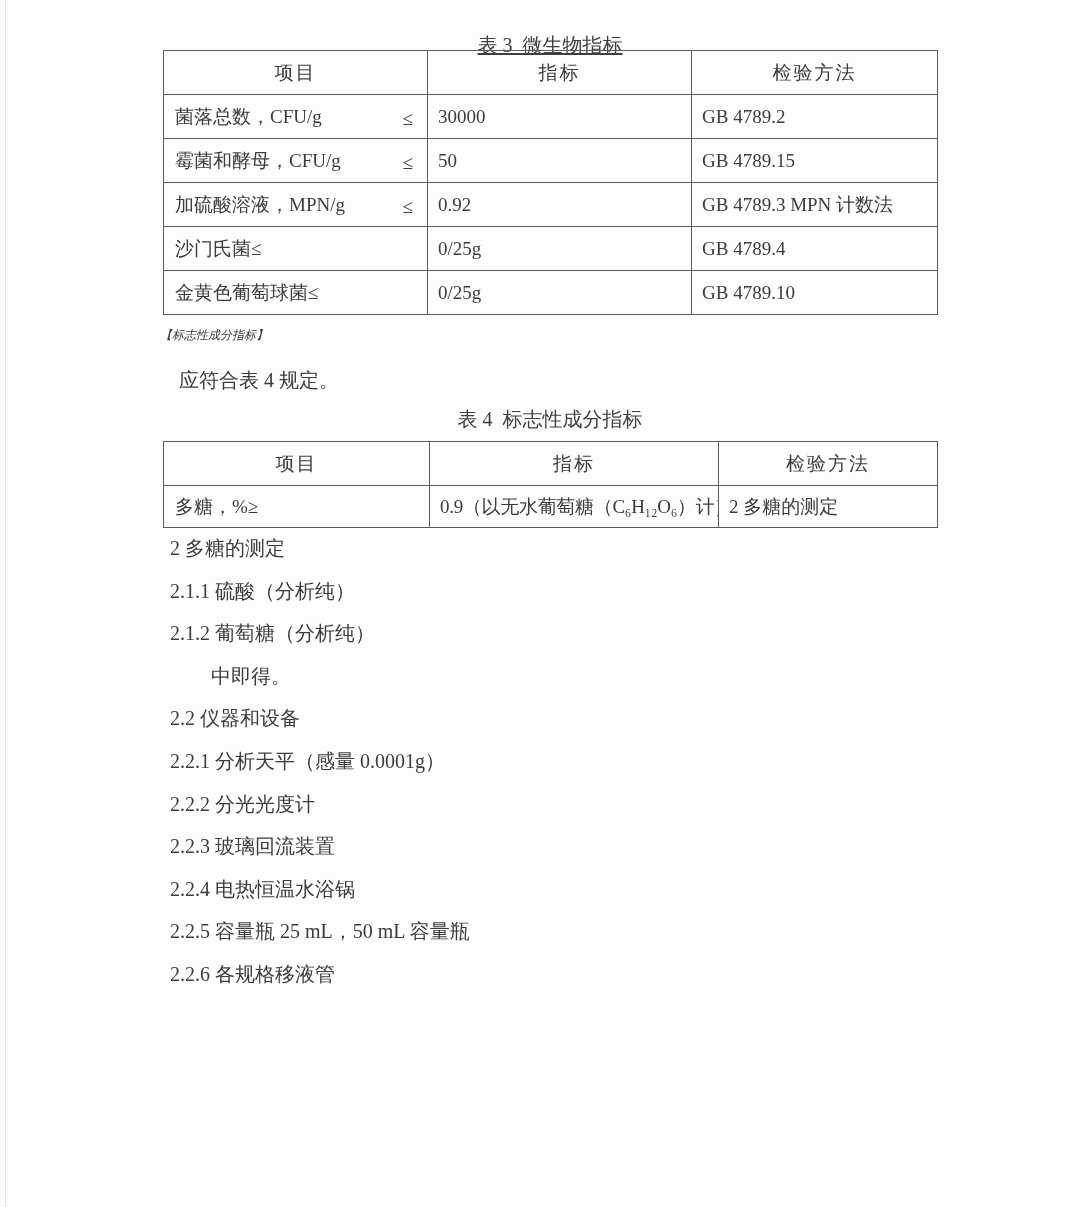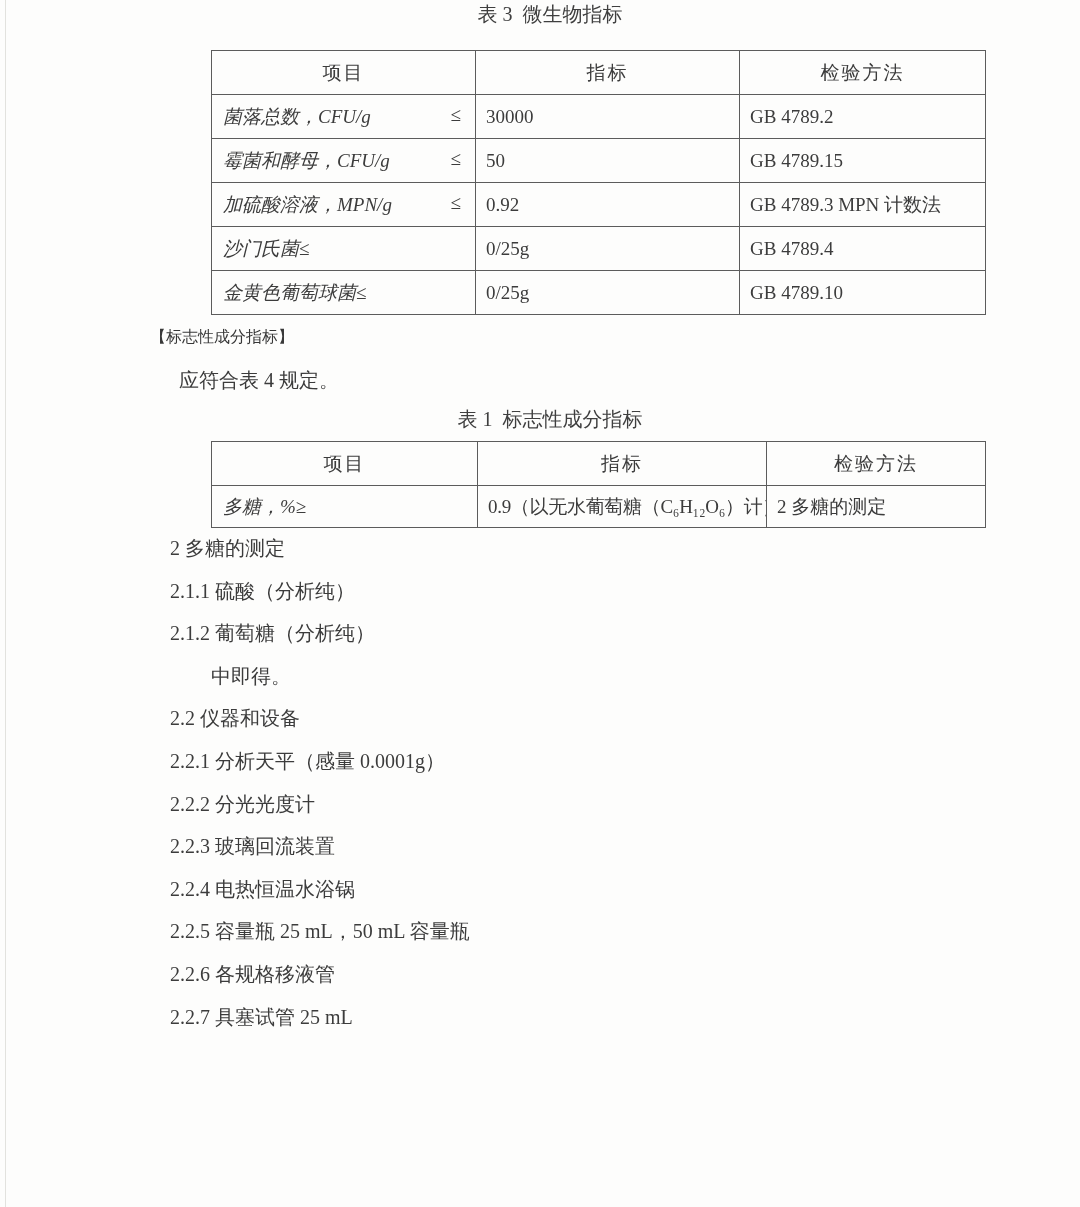--- a/index.html
+++ b/index.html
@@ -24,30 +24,29 @@
   }
   .tbl-title{
     position:absolute;
     left:163px;
     width:774px;
     text-align:center;
     font-size:20px;
     color:#3f3f3f;
     white-space:pre;
   }
-  .t3-title{top:1px;}
+  .t3-title{top:32px;text-decoration:underline;}
   .t4-title{top:406px;}
   table.tbl{
     position:absolute;
     left:163px;
     border-collapse:collapse;
     table-layout:fixed;
     width:774px;
     color:#3c3c3c;
-    margin-left:48px;
   }
   .t3{top:50px;}
   .t4{top:441px;}
   .tbl th,.tbl td{
     border:1px solid #5c5c5c;
     font-weight:normal;
     font-size:19px;
     padding:0;
     vertical-align:middle;
     overflow:hidden;
@@ -58,29 +57,29 @@
   .t4 td{height:41px;}
   .tbl th{text-align:center;font-size:19px;letter-spacing:2px;}
   .tbl td{text-align:left;padding-left:10px;}
   td.c-item{
     padding-left:11px;
     padding-right:14px;
   }
   td.c-item .cellflex{
     display:flex;
     justify-content:space-between;
-    align-items:flex-start;
-    font-style:italic;
+    align-items:flex-end;
   }
   .cell-tight{font-size:17.5px;letter-spacing:-0.3px;}
   .sec-head{
     position:absolute;
-    left:150px;top:327px;
-    font-size:16px;
+    left:160px;top:327px;
+    font-size:12px;
     color:#383838;
+    font-style:italic;
   }
   .sec-note{
     position:absolute;
     left:179px;top:367px;
     font-size:20px;
   }
   .body-lines{
     position:absolute;
     left:170px;top:527px;
     width:790px;
@@ -174,21 +173,21 @@
           </td>
           <td><span>0/25g</span></td>
           <td><span>GB 4789.10</span></td>
         </tr>
       </tbody>
   </table>
 
   <div class="sec-head">【标志性成分指标】</div>
   <div class="sec-note">应符合表 4 规定。</div>
 
-  <div class="tbl-title t4-title">表 1  标志性成分指标</div>
+  <div class="tbl-title t4-title">表 4  标志性成分指标</div>
 
   <table class="tbl t4">
     <colgroup>
         <col style="width:266px">
         <col style="width:289px">
         <col style="width:219px">
       </colgroup>
     <thead>
       <tr>
 
@@ -234,16 +233,15 @@
       <p class="bline"><span>2.2.2 分光光度计</span></p>
 
       <p class="bline"><span>2.2.3 玻璃回流装置</span></p>
 
       <p class="bline"><span>2.2.4 电热恒温水浴锅</span></p>
 
       <p class="bline"><span>2.2.5 容量瓶 25 mL，50 mL 容量瓶</span></p>
 
       <p class="bline"><span>2.2.6 各规格移液管</span></p>
 
-      <p class="bline"><span>2.2.7 具塞试管 25 mL</span></p>
 
     </div>
 </div>
 
 </body></html>

